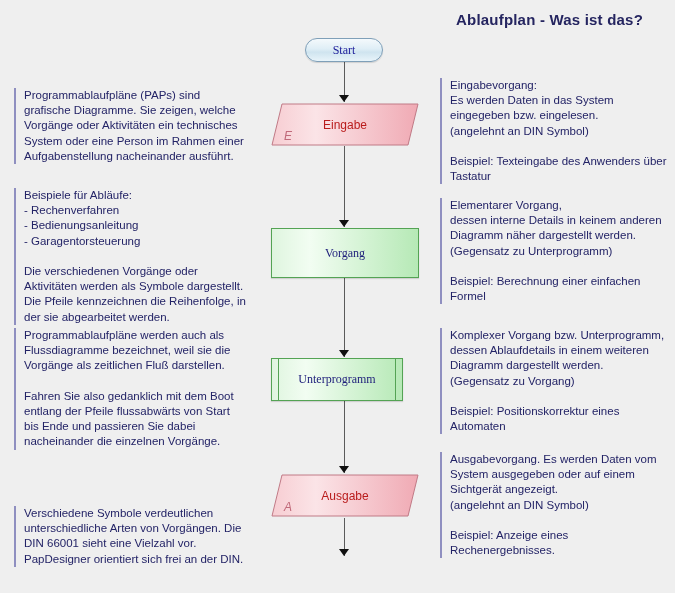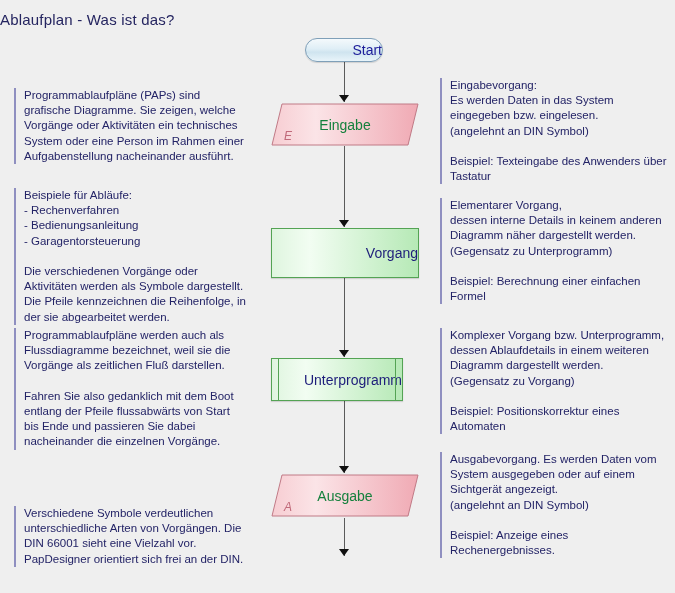--- a/index.html
+++ b/index.html
@@ -15,24 +15,25 @@
     overflow: hidden;
     font-family: "Liberation Sans", sans-serif;
   }
 
   
   #title {
     position: absolute;
     left: 0;
     top: 11px;
     width: 643px;
-    text-align: left;
+    text-align: right;
     font-size: 15px;
     color: #252560;
     letter-spacing: 0.2px;
+    font-weight: bold;
   }
 
   
   .note {
     position: absolute;
     border-left: 2px solid #8f8fc0;
     padding-left: 8px;
     font-size: 11.5px;
     line-height: 15.2px;
     color: #232366;
@@ -40,23 +41,24 @@
   }
   .note.left  { width: 224px; }
   .note.right { width: 232px; }
 
   
   .shape {
     position: absolute;
     box-sizing: border-box;
     display: flex;
     align-items: center;
-    justify-content: flex-end;
-    font-size: 14px;
+    justify-content: center;
+    font-size: 12px;
     color: #1d1d7a;
+    font-family: Liberation Serif, serif;
   }
 
   
   .terminator {
     border: 1px solid #7f9fb8;
     border-radius: 14px;
     background: linear-gradient(to bottom, #f4f9fc 0%, #dfeef6 45%, #cfe4ef 60%, #e8f4fa 100%);
     box-shadow: 0 1px 1px rgba(0,0,0,0.13);
     color: #1d1d9a;
   }
@@ -89,22 +91,22 @@
   
   .io-wrap { position: absolute; }
   .io-wrap svg { display: block; }
   .io-label {
     position: absolute;
     left: 0; top: 0;
     width: 100%; height: 100%;
     display: flex;
     align-items: center;
     justify-content: center;
-    font-size: 14px;
-    color: #15803d;
+    font-size: 12px;
+    color: #b91c1c;
     pointer-events: none;
   }
   .io-mark {
     position: absolute;
     left: 13px;
     bottom: 3px;
     font-size: 12px;
     font-style: italic;
     color: #c06a7a;
     pointer-events: none;

